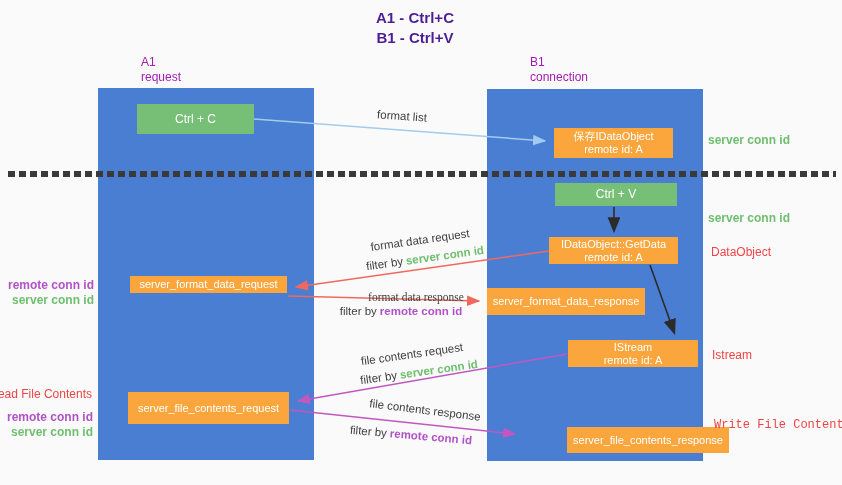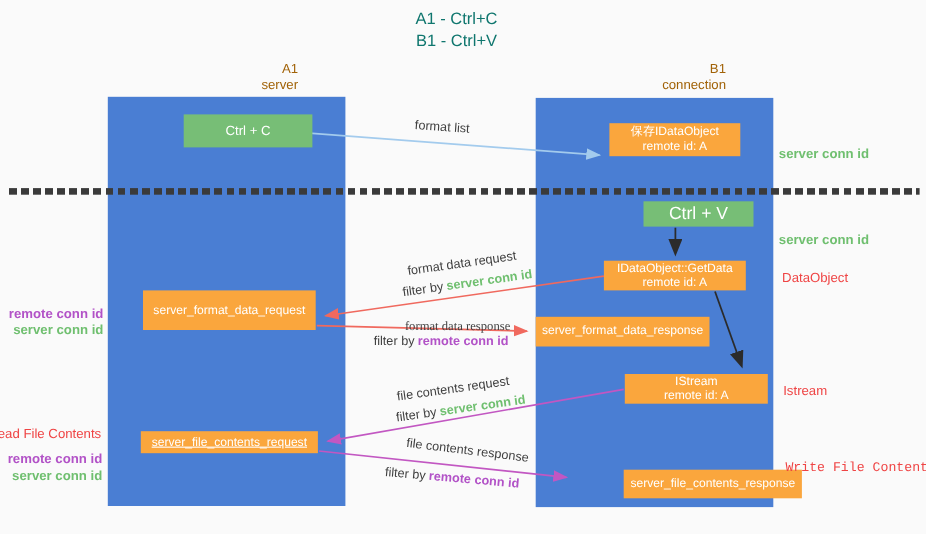--- a/index.html
+++ b/index.html
@@ -6,52 +6,52 @@
   body {
     width:842px; height:485px; position:relative;
     background:#fafafa; overflow:hidden;
     font-family:"Liberation Sans", sans-serif;
     color:#3f3f3f;
   }
   .abs { position:absolute; }
 
   .title {
     left:310px; top:8px; width:210px; text-align:center;
-    font-size:15px; line-height:20px; color:#0f766e;
+    font-size:15px; line-height:20px; color:#4c1d95;font-weight:bold;
   }
 
   .col-header {
-    width:130px; text-align:right; top:55px;
-    font-size:12px; line-height:15px; color:#a16207;
+    width:130px; text-align:left; top:55px;
+    font-size:12px; line-height:15px; color:#a21caf;
   }
   .lane { background:#4a7ed3; }
   .lane-a { left:98px;  top:88px; width:216px; height:372px; }
   .lane-b { left:487px; top:89px; width:216px; height:372px; }
 
   .dashed {
     left:8px; top:171px; width:828px; height:6px;
     background:repeating-linear-gradient(90deg,#3a3a3a 0 7px, transparent 7px 11px);
   }
 
   .box {
     display:flex; flex-direction:column; align-items:center; justify-content:center;
     color:#ffffff; text-align:center; font-size:11px; line-height:13px;
     white-space:nowrap;
   }
-  .green  { background:#77be76;margin-left:30px; }
+  .green  { background:#77be76; }
   .orange { background:#faa63d; }
 
   .b-ctrlc   { left:137px; top:104px; width:117px; height:30px; font-size:12px; }
-  .b-ctrlv   { left:555px; top:183px; width:100px; height:23px; font-size:16px; }
-  .b-saveobj { left:554px; top:112px; width:119px; height:30px; }
+  .b-ctrlv   { left:555px; top:183px; width:122px; height:23px; font-size:12px; }
+  .b-saveobj { left:554px; top:128px; width:119px; height:30px; }
   .b-getdata { left:549px; top:237px; width:129px; height:27px; }
   .b-istream { left:568px; top:340px; width:130px; height:27px; }
-  .b-fmtreq  { left:130px; top:264px; width:157px; height:36px; }
+  .b-fmtreq  { left:130px; top:276px; width:157px; height:17px; }
   .b-fmtresp { left:487px; top:288px; width:158px; height:27px; }
-  .b-filereq { left:128px; top:392px; width:161px; height:20px;text-decoration:underline; }
+  .b-filereq { left:128px; top:392px; width:161px; height:32px; }
   .b-fileresp{ left:523px; top:427px; width:162px; height:26px;margin-left:44px; }
 
   .albl {
     font-size:11.5px; color:#3f3f3f; white-space:nowrap;
     transform:translate(-50%,-50%) rotate(var(--r,0deg));
   }
   .id-green  { color:#6fbf6f; font-weight:bold; margin-left:3px; }
   .id-purple { color:#b252c7; font-weight:bold; margin-left:3px; }
 
   .side { font-size:12px; white-space:nowrap; line-height:15px; }
@@ -65,21 +65,21 @@
 </head>
 <body>
 
 <div class="abs title">
   <div>A1 - Ctrl+C</div>
   <div>B1 - Ctrl+V</div>
 </div>
 
 <div class="abs col-header" style="left:141px;">
   <div>A1</div>
-  <div>server</div>
+  <div>request</div>
 </div>
 <div class="abs col-header" style="left:530px;">
   <div>B1</div>
   <div>connection</div>
 </div>
 
 <div class="abs lane lane-a"></div>
 <div class="abs lane lane-b"></div>
 
 <div class="abs dashed"></div>

